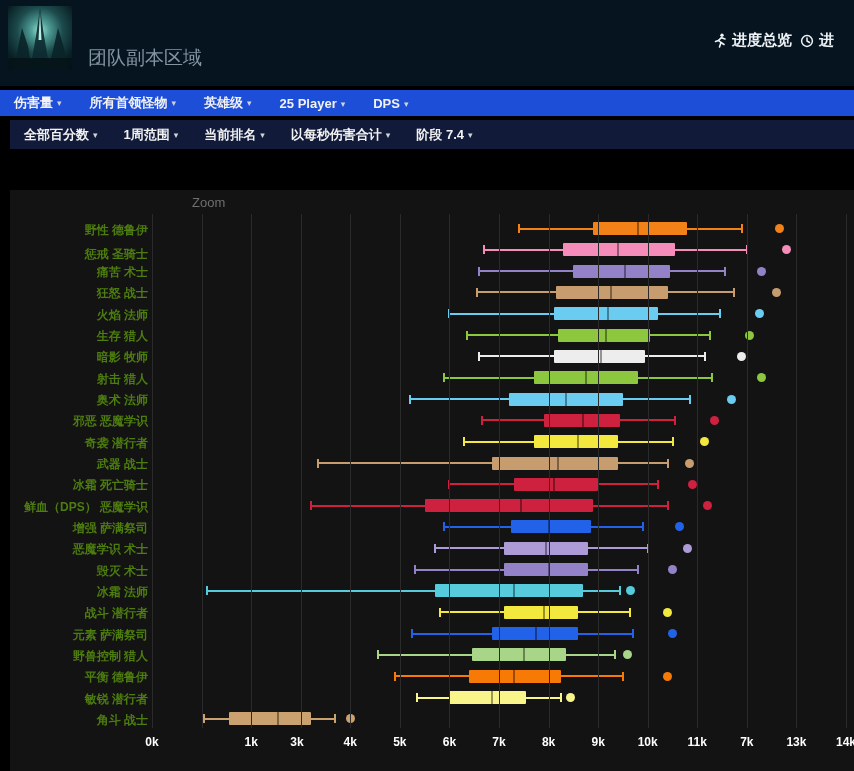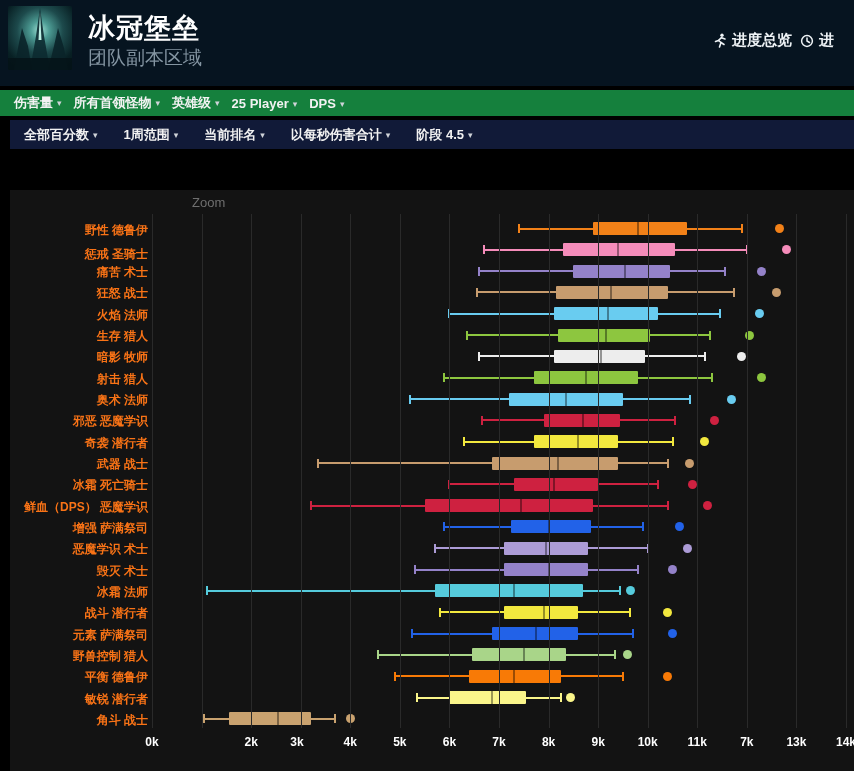--- a/index.html
+++ b/index.html
@@ -13,37 +13,37 @@
              overflow:hidden;}
   .zone-icon svg{position:absolute;left:0;top:0;}
   .zone-title{position:absolute;left:88px;top:10px;font-size:27px;font-weight:700;color:#ffffff;letter-spacing:1px;}
   .zone-subtitle{position:absolute;left:88px;top:45px;font-size:19px;color:#8495a2;}
   .header-links{position:absolute;left:714px;top:31px;width:300px;white-space:nowrap;
                 font-size:15px;font-weight:700;color:#eef3f6;display:flex;align-items:center;gap:8px;}
   .hlink{display:flex;align-items:center;gap:5px;cursor:pointer;}
   .hlink svg{display:block;}
 
   
-  .navbar1{position:absolute;left:0;top:90px;width:854px;height:28px;background:#15803d;
-           border-bottom:2px solid #000;display:flex;align-items:center;padding-left:14px;box-sizing:border-box;gap:12px;}
+  .navbar1{position:absolute;left:0;top:90px;width:854px;height:28px;background:#1d4ed8;
+           border-bottom:2px solid #000;display:flex;align-items:center;padding-left:14px;box-sizing:border-box;gap:28px;}
   .navbar2{position:absolute;left:10px;top:120px;width:844px;height:29px;background:#111a38;
            display:flex;align-items:center;padding-left:14px;box-sizing:border-box;gap:26px;}
   .filter-item{font-size:13px;font-weight:700;color:#f2f2f2;white-space:nowrap;cursor:pointer;}
   .filter-item .caret{font-size:9px;color:#cfd3d8;margin-left:4px;vertical-align:1px;}
 
   
   .notice{position:absolute;left:10px;top:157px;width:844px;height:26px;background:#1d1d1d;
           border:1px solid #3f3f3f;box-sizing:border-box;display:flex;align-items:center;
           padding-left:11px;font-size:12.5px;color:#c7ccd1;}
 
   
   .chart-panel{position:absolute;left:10px;top:190px;width:844px;height:581px;background:#131313;}
   .zoom-label{position:absolute;left:145px;top:5px;font-size:13px;color:#6f6f6f;margin-left:37px;}
   .gridline{position:absolute;top:24px;width:1px;height:514px;background:#2a2a2a;}
-  .row-label{position:absolute;width:130px;left:8px;text-align:right;font-size:12px;font-weight:700;color:#f97316;white-space:nowrap;}
+  .row-label{position:absolute;width:130px;left:8px;text-align:right;font-size:12px;font-weight:700;color:#4d7c0f;white-space:nowrap;}
   .plot{position:absolute;left:142px;top:0;width:694px;height:545px;}
   .brow{position:absolute;left:0;width:694px;height:22px;}
   .wline{position:absolute;height:2px;}
   .wcap{position:absolute;width:2px;height:9px;}
   .bbox{position:absolute;height:13px;border-radius:1px;}
   .bmed{position:absolute;width:2px;height:13px;background:rgba(0,0,0,0.38);}
   .bdot{position:absolute;width:9px;height:9px;border-radius:50%;}
   .xtick{position:absolute;top:545px;width:44px;margin-left:-22px;text-align:center;
          font-size:12px;font-weight:700;color:#ffffff;}
   .xlabel{position:absolute;top:561px;left:314px;width:350px;text-align:center;
@@ -57,21 +57,20 @@
   <div class="header">
     <div class="zone-icon">
       <svg width="64" height="64" viewBox="0 0 64 64">
         <polygon points="32,2 36,30 42,64 22,64 28,30" fill="#0c2a30" opacity="0.9"></polygon>
         <polygon points="14,22 20,40 24,64 6,64 10,42" fill="#0a2329" opacity="0.9"></polygon>
         <polygon points="50,22 56,42 60,64 40,64 46,40" fill="#0a2329" opacity="0.9"></polygon>
         <polygon points="32,6 33.5,34 30.5,34" fill="#bdf0e4"></polygon>
         <rect x="0" y="52" width="64" height="12" fill="#051318" opacity="0.85"></rect>
       </svg>
     </div>
-    <div class="zone-title">冰冠堡垒</div>
     <div class="zone-subtitle">团队副本区域</div>
     <div class="header-links">
         <span class="hlink">
           <span>
             <svg width="13" height="15" viewBox="0 0 13 15" fill="none" stroke="#eef3f6" stroke-width="1.6" stroke-linecap="round">
               <circle cx="8" cy="2.2" r="1.7" fill="#eef3f6" stroke="none"></circle>
               <path d="M7.5 4.5 L4.5 7.5 L7 9.5 L5.5 14"></path>
               <path d="M7 9.5 L10 11.5"></path>
               <path d="M4.5 7.5 L1.5 8.5"></path>
               <path d="M7.5 4.8 L11 6"></path>
@@ -96,21 +95,21 @@
       <span class="filter-item"><span>所有首领怪物</span><span class="caret">▾</span></span>
       <span class="filter-item"><span>英雄级</span><span class="caret">▾</span></span>
       <span class="filter-item"><span>25 Player</span><span class="caret">▾</span></span>
       <span class="filter-item"><span>DPS</span><span class="caret">▾</span></span>
     </div>
   <div class="navbar2">
       <span class="filter-item"><span>全部百分数</span><span class="caret">▾</span></span>
       <span class="filter-item"><span>1周范围</span><span class="caret">▾</span></span>
       <span class="filter-item"><span>当前排名</span><span class="caret">▾</span></span>
       <span class="filter-item"><span>以每秒伤害合计</span><span class="caret">▾</span></span>
-      <span class="filter-item"><span>阶段 4.5</span><span class="caret">▾</span></span>
+      <span class="filter-item"><span>阶段 7.4</span><span class="caret">▾</span></span>
     </div>
 
 
   <div class="chart-panel">
     <div class="zoom-label">Zoom</div>
     <div class="plot">
         <div class="brow" style="top: 27.5px;">
           <div class="wline" style="left: 366.829px; width: 223.071px; top: 10px; background: rgb(242, 129, 24);"></div>
           <div class="wcap" style="left: 365.829px; top: 6.5px; background: rgb(242, 129, 24);"></div>
           <div class="wcap" style="left: 588.9px; top: 6.5px; background: rgb(242, 129, 24);"></div>
@@ -301,21 +300,21 @@
           <div class="bbox" style="left: 76.8357px; width: 81.7929px; top: 4.5px; background: rgb(201, 162, 111);"></div>
           <div class="bmed" style="left: 125.407px; top: 4.5px;"></div>
           <div class="bdot" style="left: 193.786px; top: 6.5px; background: rgb(201, 162, 111);"></div>
         </div>
       </div>
   <div class="gridline" style="left: 142px;"></div>
       <div class="xtick" style="left: 142px;">0k</div>
       <div class="gridline" style="left: 191.571px;"></div>
       <div class="xtick" style="left: 191.571px; margin-top: 48px;">1k</div>
       <div class="gridline" style="left: 241.143px;"></div>
-      <div class="xtick" style="left: 241.143px;">2k</div>
+      <div class="xtick" style="left: 241.143px;">1k</div>
       <div class="gridline" style="left: 290.714px;"></div>
       <div class="xtick" style="left: 287px;">3k</div>
       <div class="gridline" style="left: 340.286px;"></div>
       <div class="xtick" style="left: 340.286px;">4k</div>
       <div class="gridline" style="left: 389.857px;"></div>
       <div class="xtick" style="left: 389.857px;">5k</div>
       <div class="gridline" style="left: 439.429px;"></div>
       <div class="xtick" style="left: 439.429px;">6k</div>
       <div class="gridline" style="left: 489px;"></div>
       <div class="xtick" style="left: 489px;">7k</div>
@@ -346,19 +345,19 @@
       <div class="row-label" style="top: 244.7px;">奇袭 潜行者</div>
       <div class="row-label" style="top: 266.02px;">武器 战士</div>
       <div class="row-label" style="top: 287.34px;">冰霜 死亡骑士</div>
       <div class="row-label" style="top: 308.66px;">鲜血（DPS） 恶魔学识</div>
       <div class="row-label" style="top: 329.98px;">增强 萨满祭司</div>
       <div class="row-label" style="top: 351.3px;">恶魔学识 术士</div>
       <div class="row-label" style="top: 372.62px;">毁灭 术士</div>
       <div class="row-label" style="top: 393.94px;">冰霜 法师</div>
       <div class="row-label" style="top: 415.26px;">战斗 潜行者</div>
       <div class="row-label" style="top: 436.58px;">元素 萨满祭司</div>
-      <div class="row-label" style="top: 457.9px;">野兽控制 猎人</div>
+      <div class="row-label" style="top: 457.9px; font-family: Liberation Serif, serif;">野兽控制 猎人</div>
       <div class="row-label" style="top: 479.22px;">平衡 德鲁伊</div>
       <div class="row-label" style="top: 500.54px;">敏锐 潜行者</div>
       <div class="row-label" style="top: 521.86px;">角斗 战士</div>
     </div>
 
 </div>
 
 </body></html>

